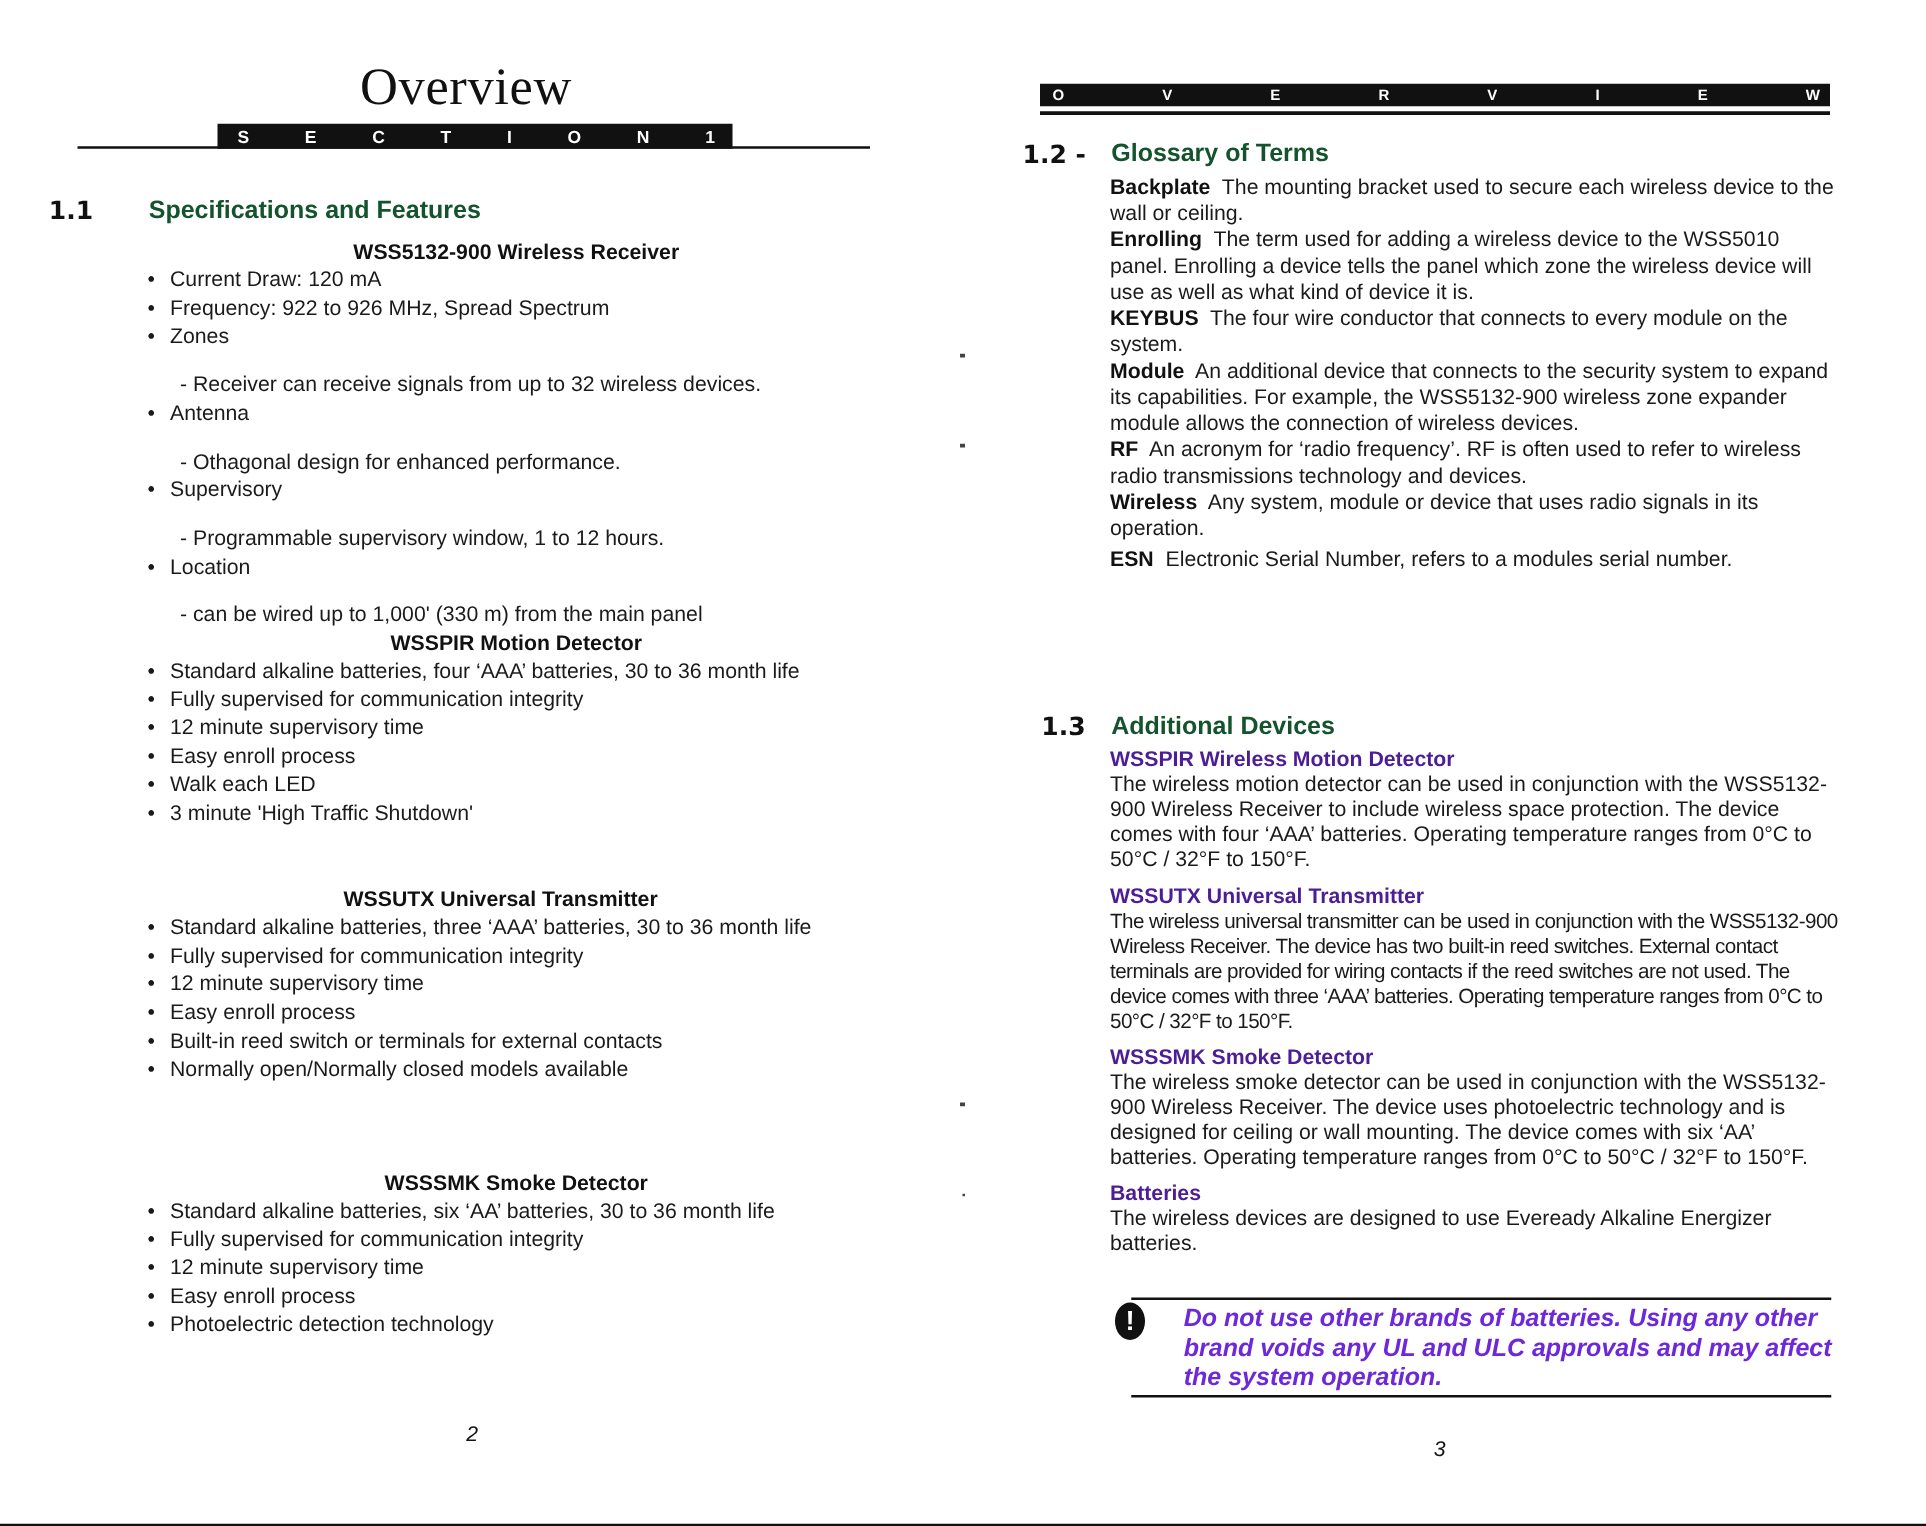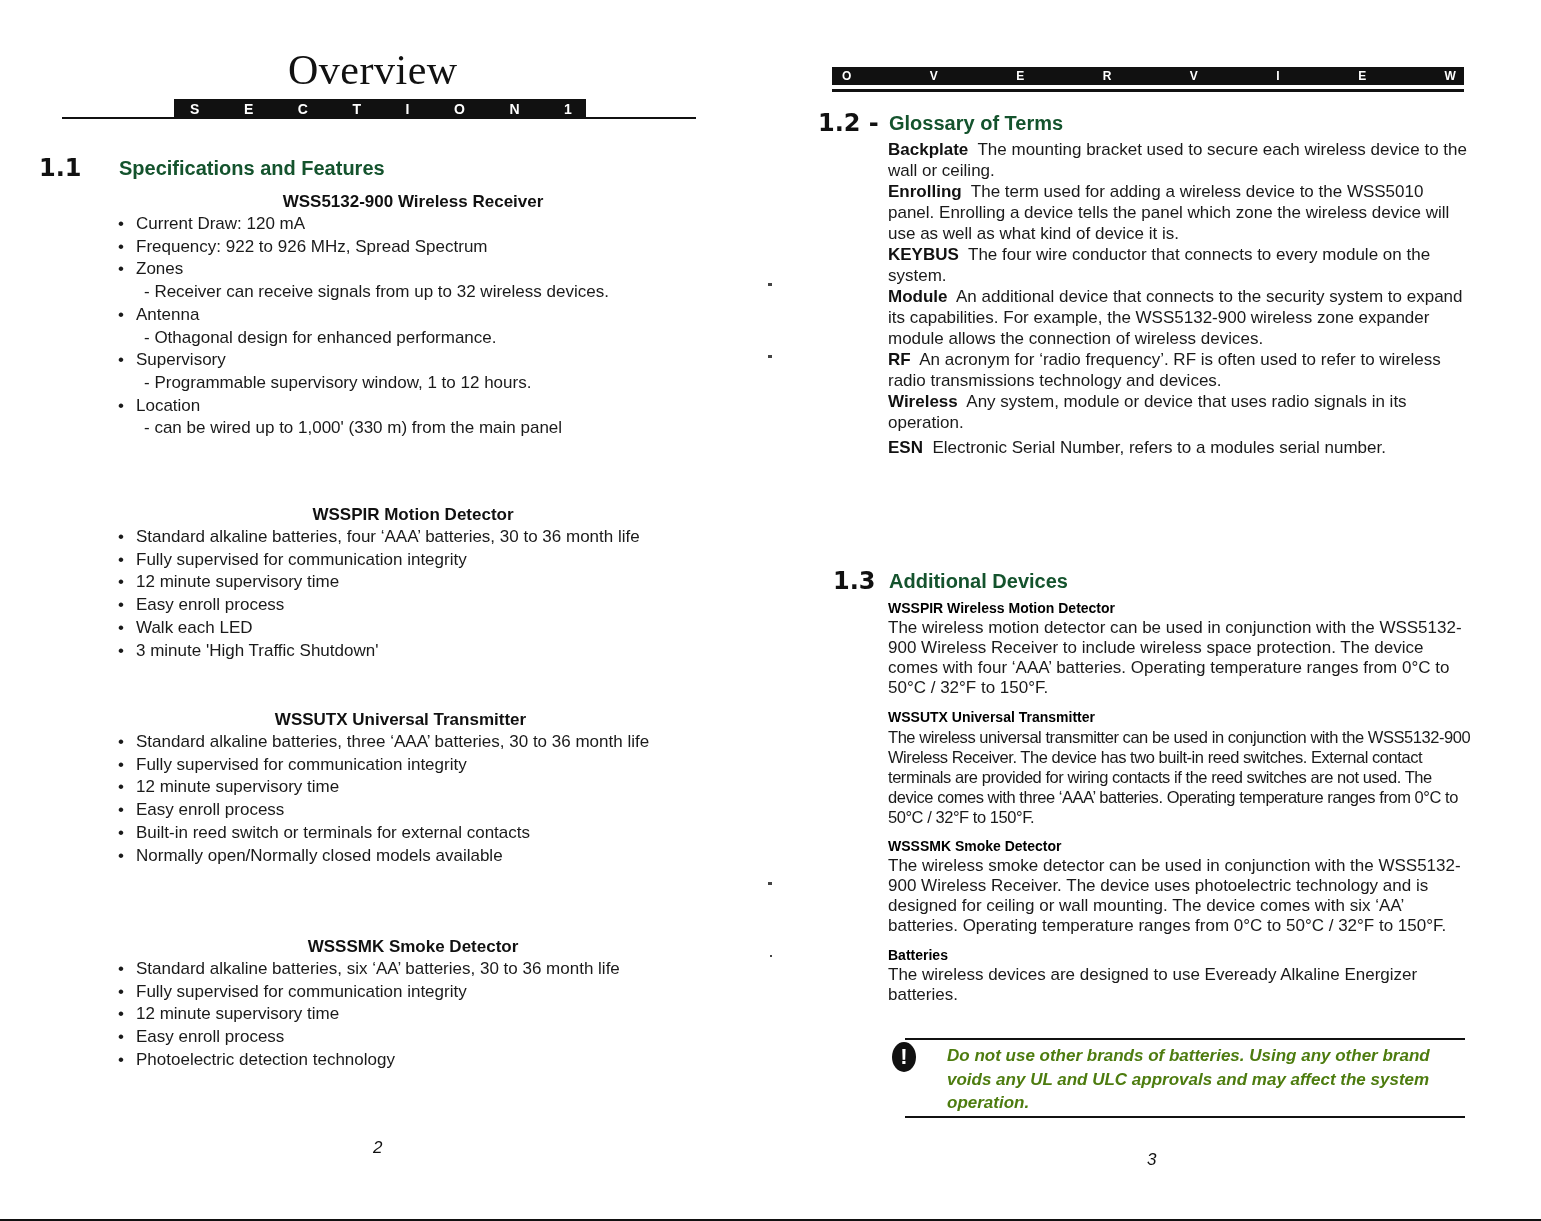--- a/index.html
+++ b/index.html
@@ -20,40 +20,40 @@
       left: 174px; top: 99px; width: 412px; height: 20px; background: #111;
       display: flex; align-items: center; justify-content: space-between;
       padding: 0 14px 0 16px; box-sizing: border-box;
     }
     .band-letter {
       color: #fff; font-family: "Liberation Sans", sans-serif; font-weight: bold;
       font-size: 14px; line-height: 20px;
     }
 
     .sec-num {
-      font-family: "DejaVu Sans", sans-serif; font-weight: bold; font-size: 24px; line-height: 24px;
+      font-family: "DejaVu Sans", sans-serif; font-weight: bold; font-size: 20px; line-height: 24px;
       color: #111;
     }
     .sec-title {
       font-family: Liberation Sans, sans-serif; font-weight: bold; font-size: 20px; line-height: 24px;
       color: #14532d;
     }
 
     .col {
       font-size: 17px; line-height: 22.7px; color: #1a1a1a;
     }
     .sub-head {
       font-weight: bold; font-size: 17px; line-height: 22px; color: #111; margin: 0; text-align: center;
     }
     ul.spec { list-style: none; margin: 0; padding: 0; }
     ul.spec li { position: relative; padding-left: 18px; }
     ul.spec li .bullet {
       position: absolute; left: 0; top: 0;
     }
-    ul.spec li .subline { display: block; padding-left: 8px; }
+    ul.spec li .subline { display: block; padding-left: 8px; margin-top: 16px; }
     .group { position: absolute; left: 118px; width: 590px; }
 
     .page-num {
       font-style: italic; font-size: 17px; color: #111;
     }
 
     
     .overview-band {
       left: 832px; top: 67px; width: 632px; height: 18px; background: #111;
       display: flex; align-items: center; justify-content: space-between;
@@ -68,33 +68,33 @@
     }
     .gloss .entry { margin: 0 0 0 0; }
     .gloss .entry.gap { margin-top: 4px; }
     .gloss .term { font-weight: bold; color: #111; }
 
     .devices {
       left: 888px; top: 598px; width: 585px;
       font-size: 17px; line-height: 20px; color: #1a1a1a;
     }
     .devices .dev { margin-bottom: 9px; }
-    .devices .dev-title { font-weight: bold; color: #000000; font-size: 14px; line-height: 20px; }
+    .devices .dev-title { font-weight: bold; color: #4c1d95; font-size: 17px; line-height: 20px; }
     .devices .dev-body.condensed { letter-spacing: -0.45px; font-size: 16.5px; }
 
     .warn-top { left: 905px; top: 1038px; width: 560px; height: 2px; background: #111; }
     .warn-bot { left: 905px; top: 1116px; width: 560px; height: 2px; background: #111; }
     .warn-icon {
       left: 892px; top: 1042px; width: 24px; height: 30px; border-radius: 50%;
       background: #111; color: #fff; font-weight: bold; font-size: 22px; line-height: 30px;
       text-align: center; font-family: "Liberation Sans", sans-serif;
     }
     .warn-text {
       left: 947px; top: 1044px; width: 525px;
-      font-weight: bold; font-style: italic; font-size: 17px; line-height: 23.5px; color: #4d7c0f;
+      font-weight: bold; font-style: italic; font-size: 20px; line-height: 23.5px; color: #6d28d9;
     }
 
     .gutter-mark { width: 4px; height: 3px; background: #444; }
     .bottom-rule { left: 0; top: 1219px; width: 1541px; height: 2px; background: #111; }
   </style>
 </head>
 <body>
 
 <div class="abs overview-title">Overview</div>
 

